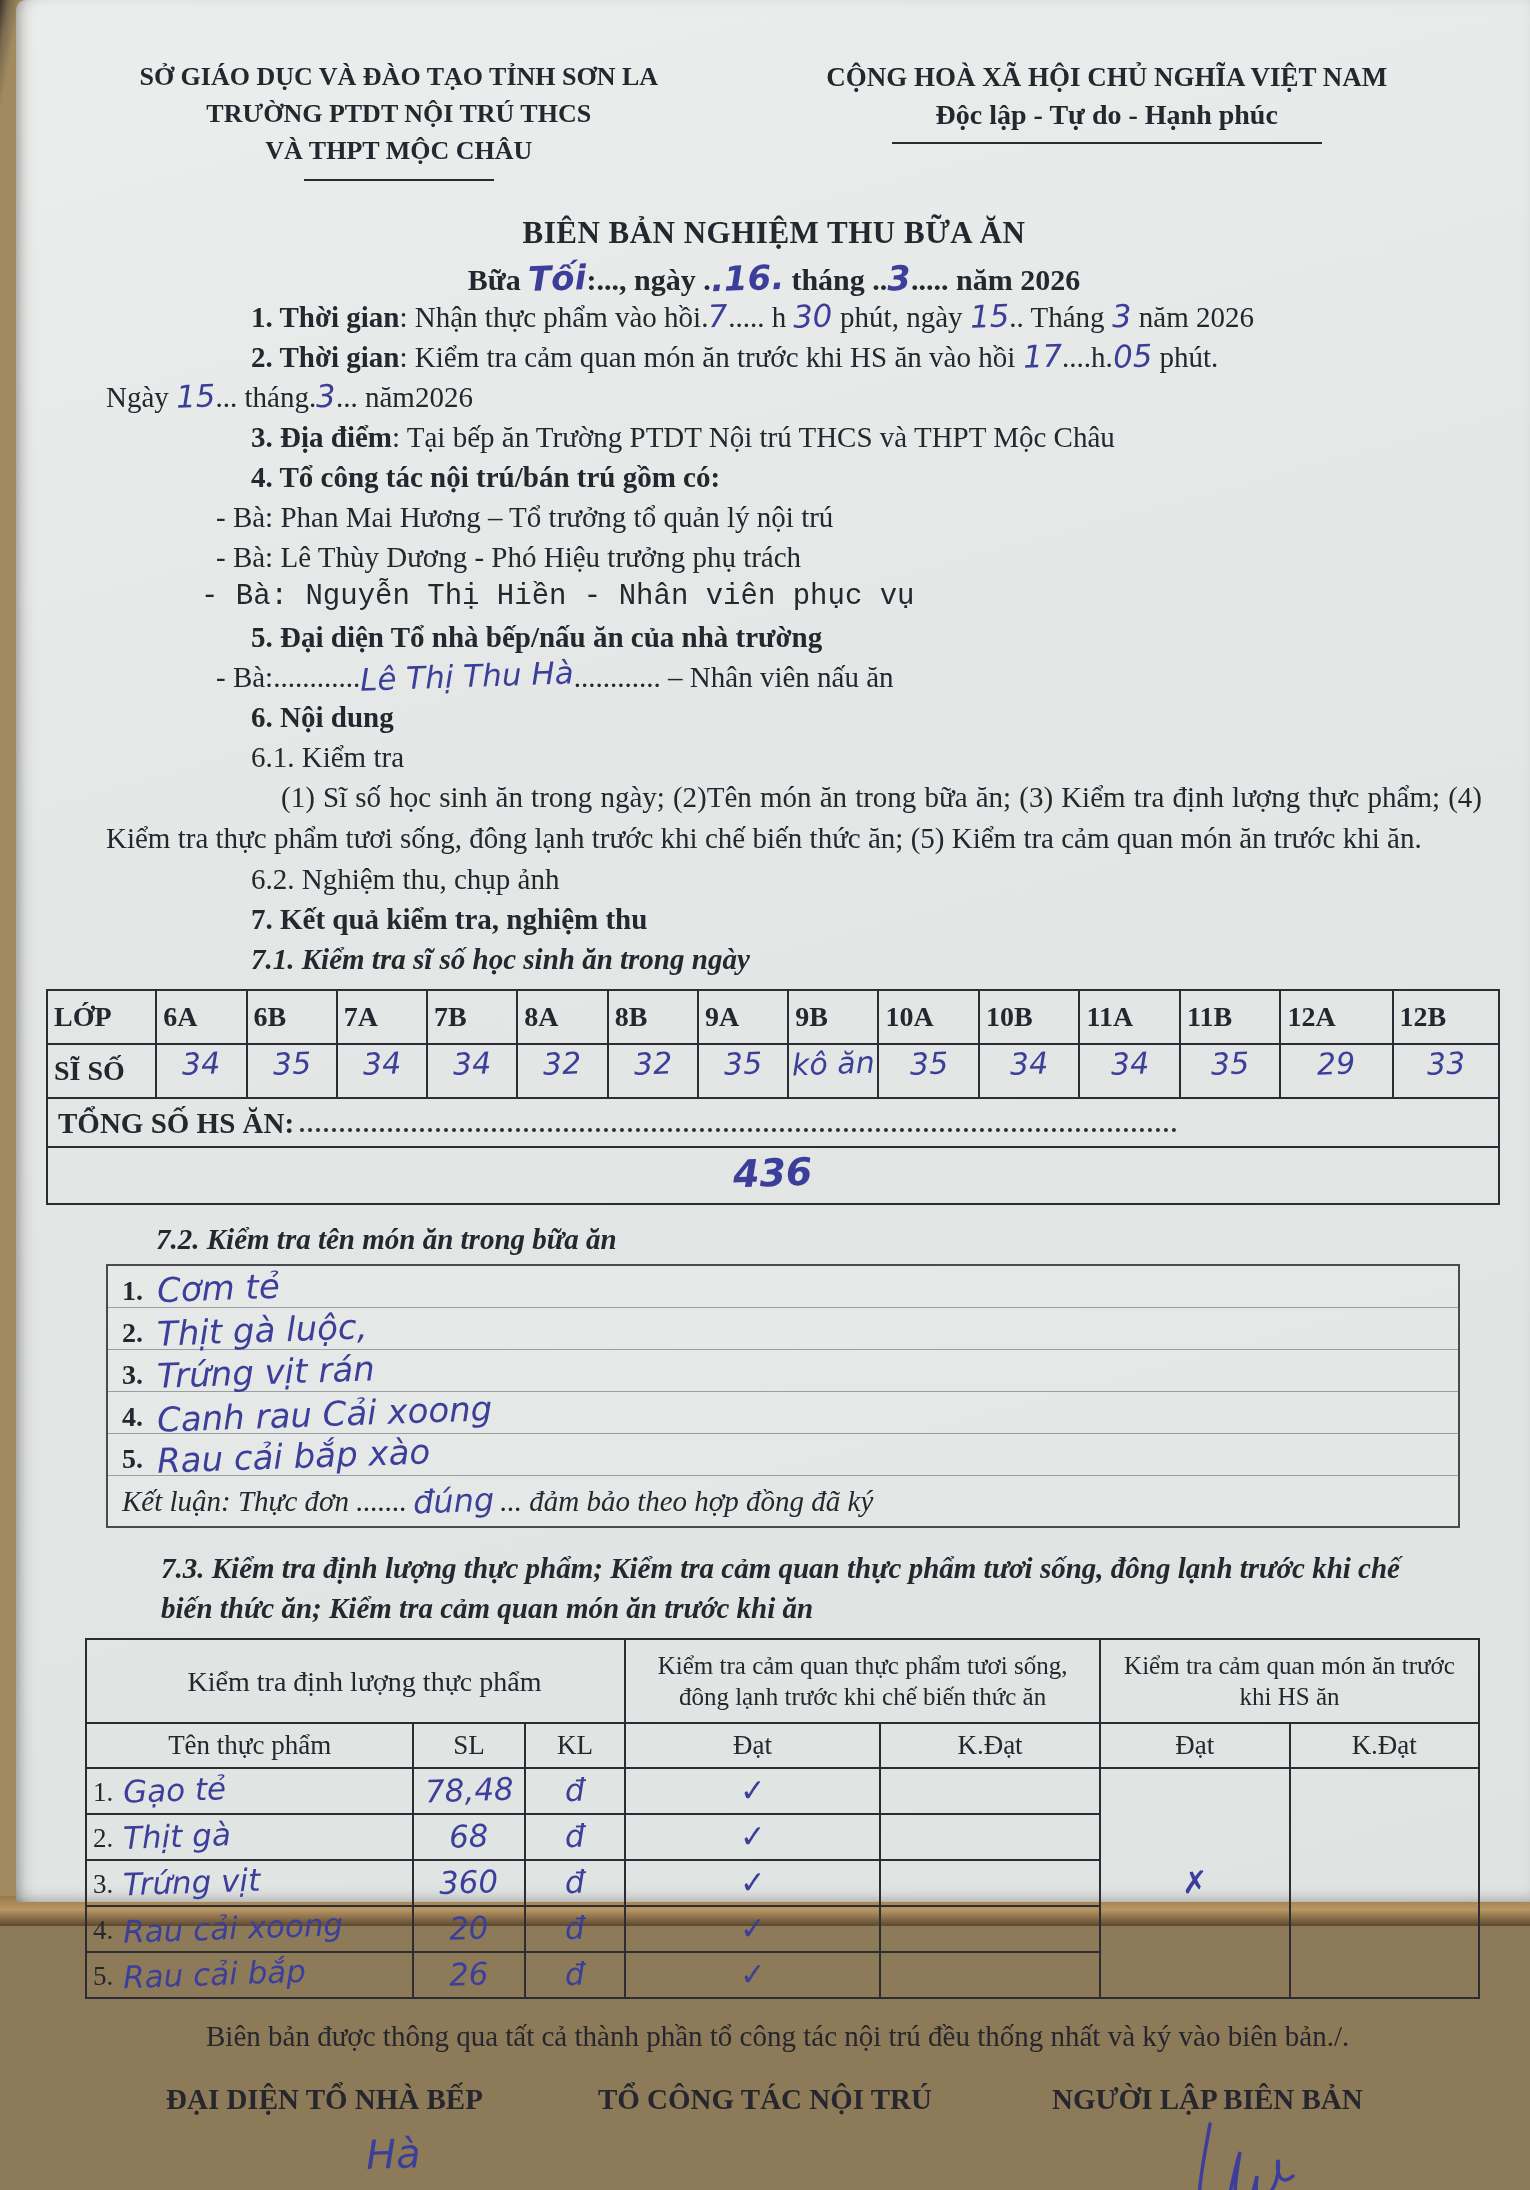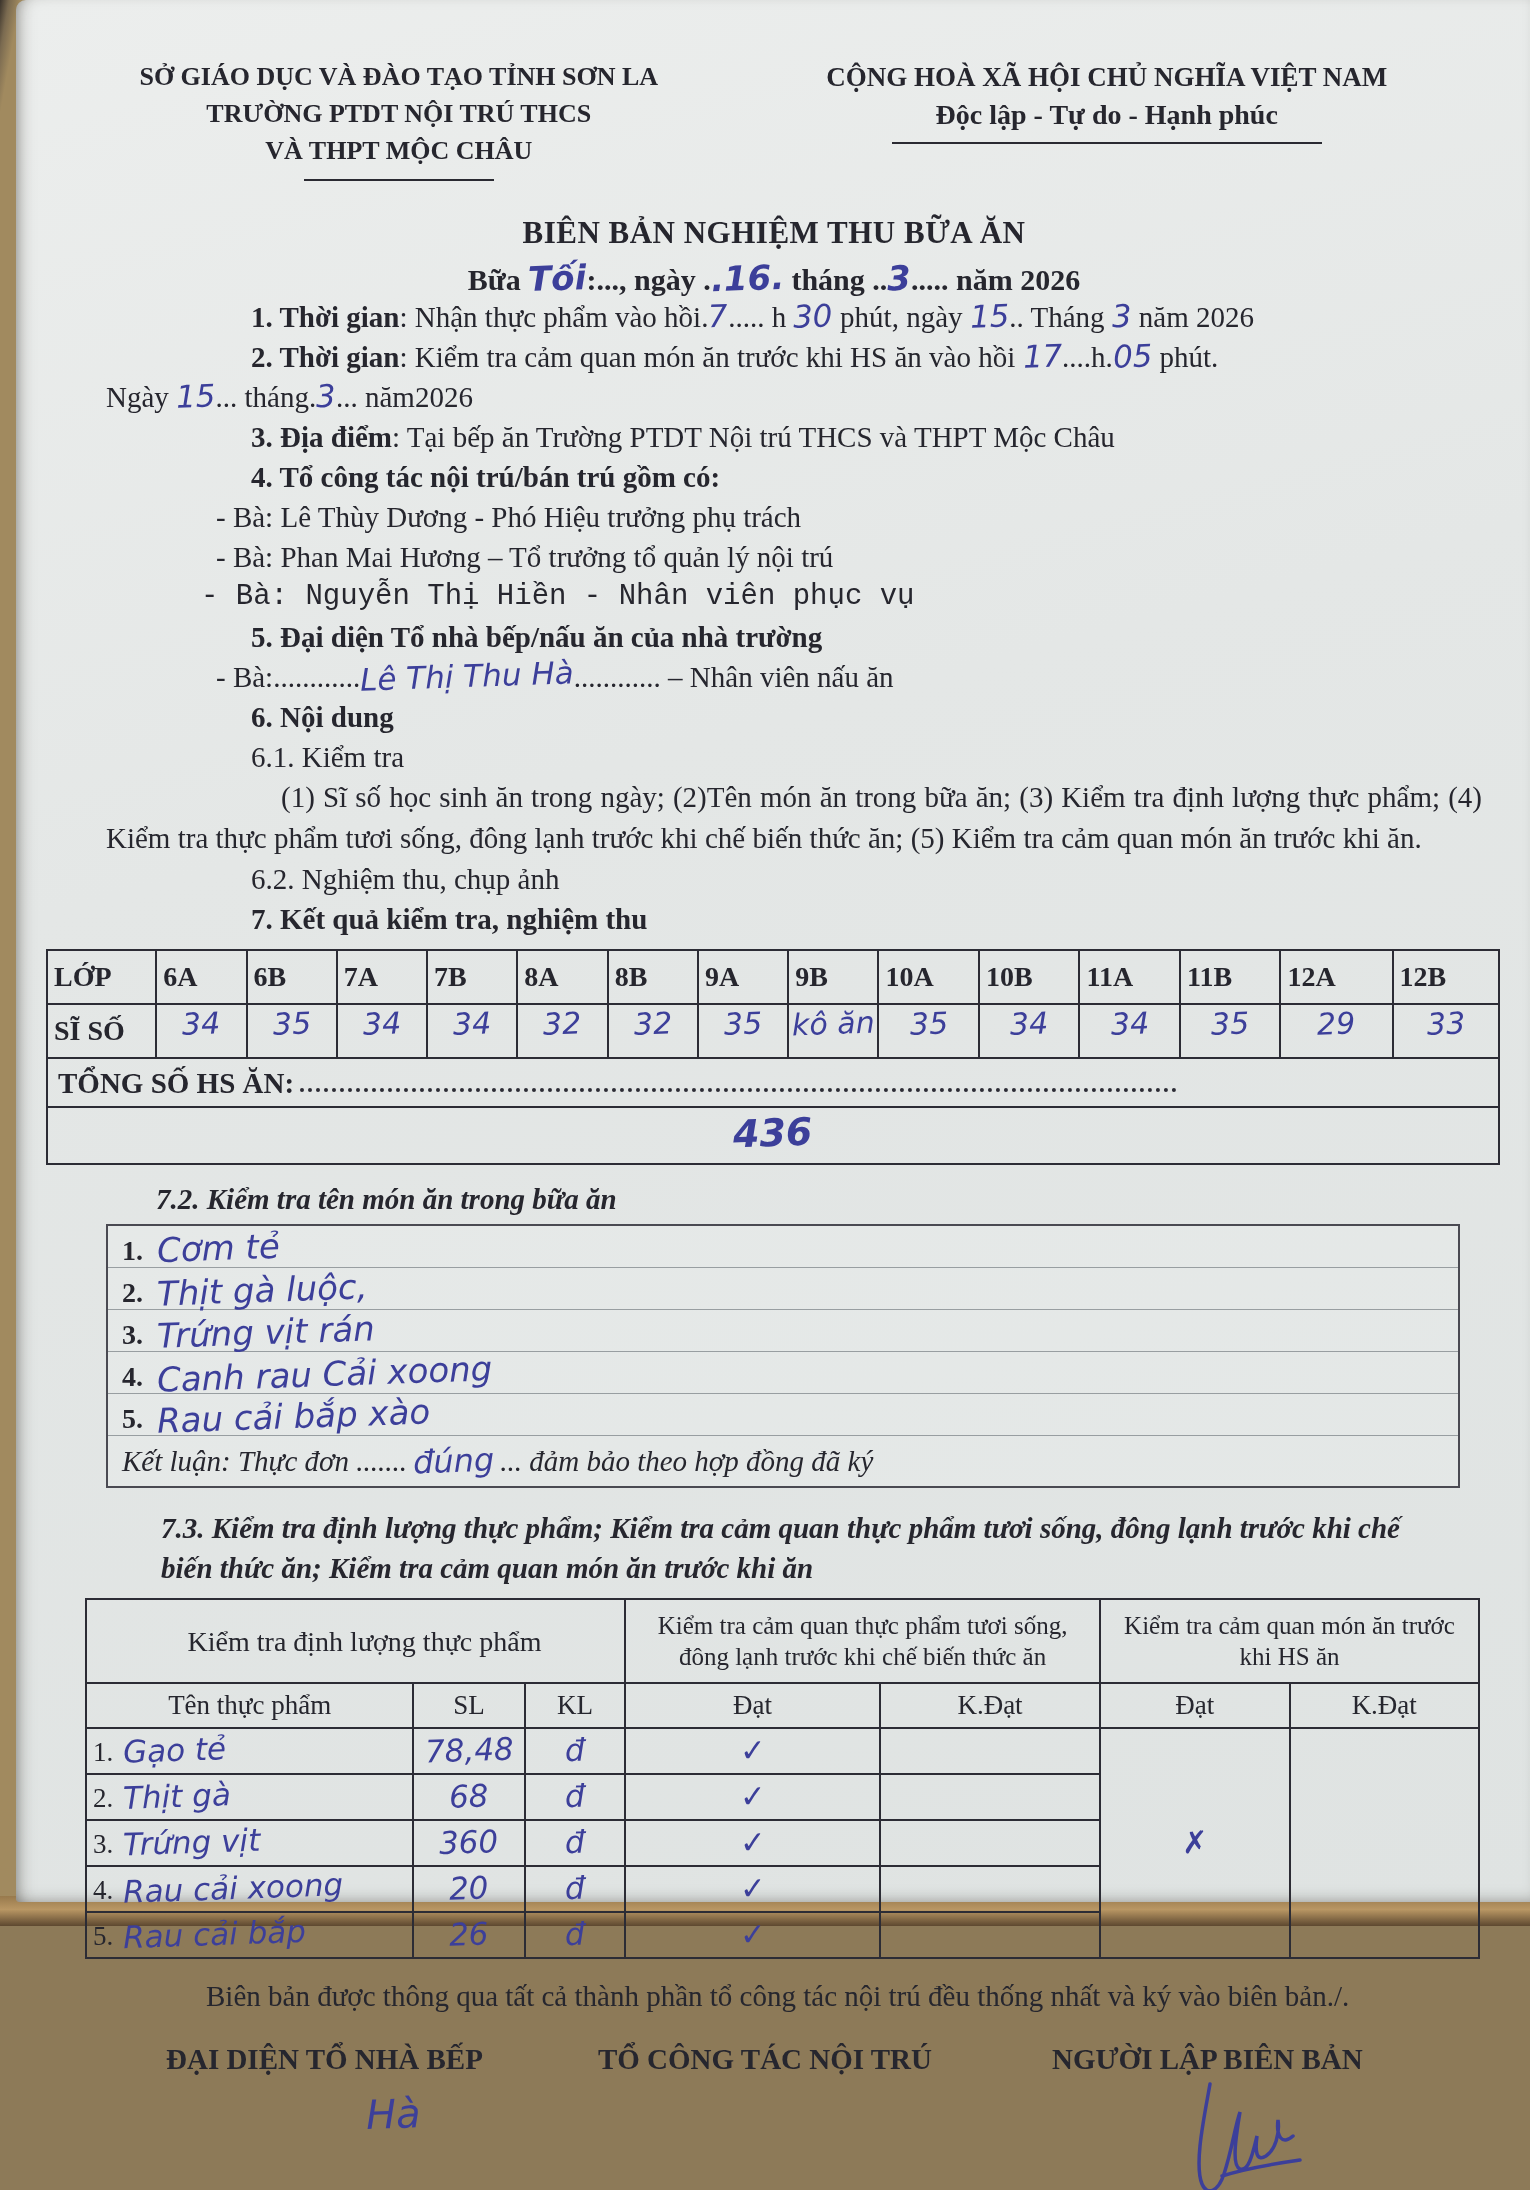--- a/index.html
+++ b/index.html
@@ -100,30 +100,31 @@
     </div>
 
     <div class="title">BIÊN BẢN NGHIỆM THU BỮA ĂN</div>
     <div class="meal-line"><span>Bữa </span><span class="hw">Tối</span><span>:...,  ngày .</span><span class="hw">.16.</span><span> tháng  ..</span><span class="hw">3</span><span>.....  năm 2026</span></div>
 
     <div class="line ind-num"><span class="b">1. Thời gian</span><span>: Nhận thực phẩm vào hồi.</span><span class="hw">7</span><span>..... h </span><span class="hw">30</span><span>  phút, ngày </span><span class="hw">15</span><span>..  Tháng </span><span class="hw">3</span><span>   năm 2026</span></div>
     <div class="line ind-num"><span class="b">2. Thời gian</span><span>: Kiểm tra cảm quan món ăn trước khi HS ăn vào hồi </span><span class="hw">17</span><span>....h.</span><span class="hw">05</span><span> phút.</span></div>
     <div class="line"><span>Ngày </span><span class="hw">15</span><span>...  tháng.</span><span class="hw">3</span><span>... năm2026</span></div>
     <div class="line ind-num"><span class="b">3. Địa điểm</span><span>: Tại bếp ăn Trường PTDT Nội trú THCS và THPT  Mộc Châu</span></div>
     <div class="line ind-num"><span class="b">4.  Tổ công tác nội trú/bán trú gồm có:</span></div>
+    <div class="line ind-dash"><span>- Bà: Phan Mai Hương – Tổ trưởng tổ quản lý nội trú</span></div>
     <div class="line ind-dash"><span>- Bà: Lê Thùy Dương - Phó Hiệu trưởng phụ trách</span></div>
-    <div class="line ind-dash"><span>- Bà: Phan Mai Hương – Tổ trưởng tổ quản lý nội trú</span></div>
     <div class="line" style="margin-left:135px;font-family:Liberation Mono, monospace;"><span>- Bà: Nguyễn Thị Hiền - Nhân viên phục vụ</span></div>
     <div class="line ind-num"><span class="b">5. Đại diện  Tổ nhà bếp/nấu ăn của nhà trường</span></div>
     <div class="line ind-dash"><span>- Bà:............</span><span class="hw">Lê Thị Thu Hà</span><span>............  – Nhân viên nấu ăn</span></div>
     <div class="line ind-num"><span class="b">6. Nội dung</span></div>
     <div class="line ind-num"><span>6.1. Kiểm tra</span></div>
     <div class="para"><span>(1) Sĩ số học sinh ăn trong ngày; (2)Tên món ăn trong bữa ăn; (3) Kiểm tra định lượng thực phẩm; (4) Kiểm tra thực phẩm tươi sống, đông lạnh trước khi chế biến thức ăn; (5) Kiểm tra cảm quan món ăn trước khi ăn.</span></div>
     <div class="line ind-num"><span>6.2. Nghiệm thu, chụp ảnh</span></div>
     <div class="line ind-num"><span class="b">7. Kết quả kiểm tra, nghiệm thu</span></div>
+    <div class="line ind-num"><span class="b i">7.1. Kiểm tra sĩ số học sinh ăn trong ngày</span></div>
 
     <table class="siso">
       <colgroup>
         <col style="width:7.5%">
           <col style="width:6.2%">
           <col style="width:6.2%">
           <col style="width:6.2%">
         <col style="width:6.2%">
           <col style="width:6.2%">
           <col style="width:6.2%">

